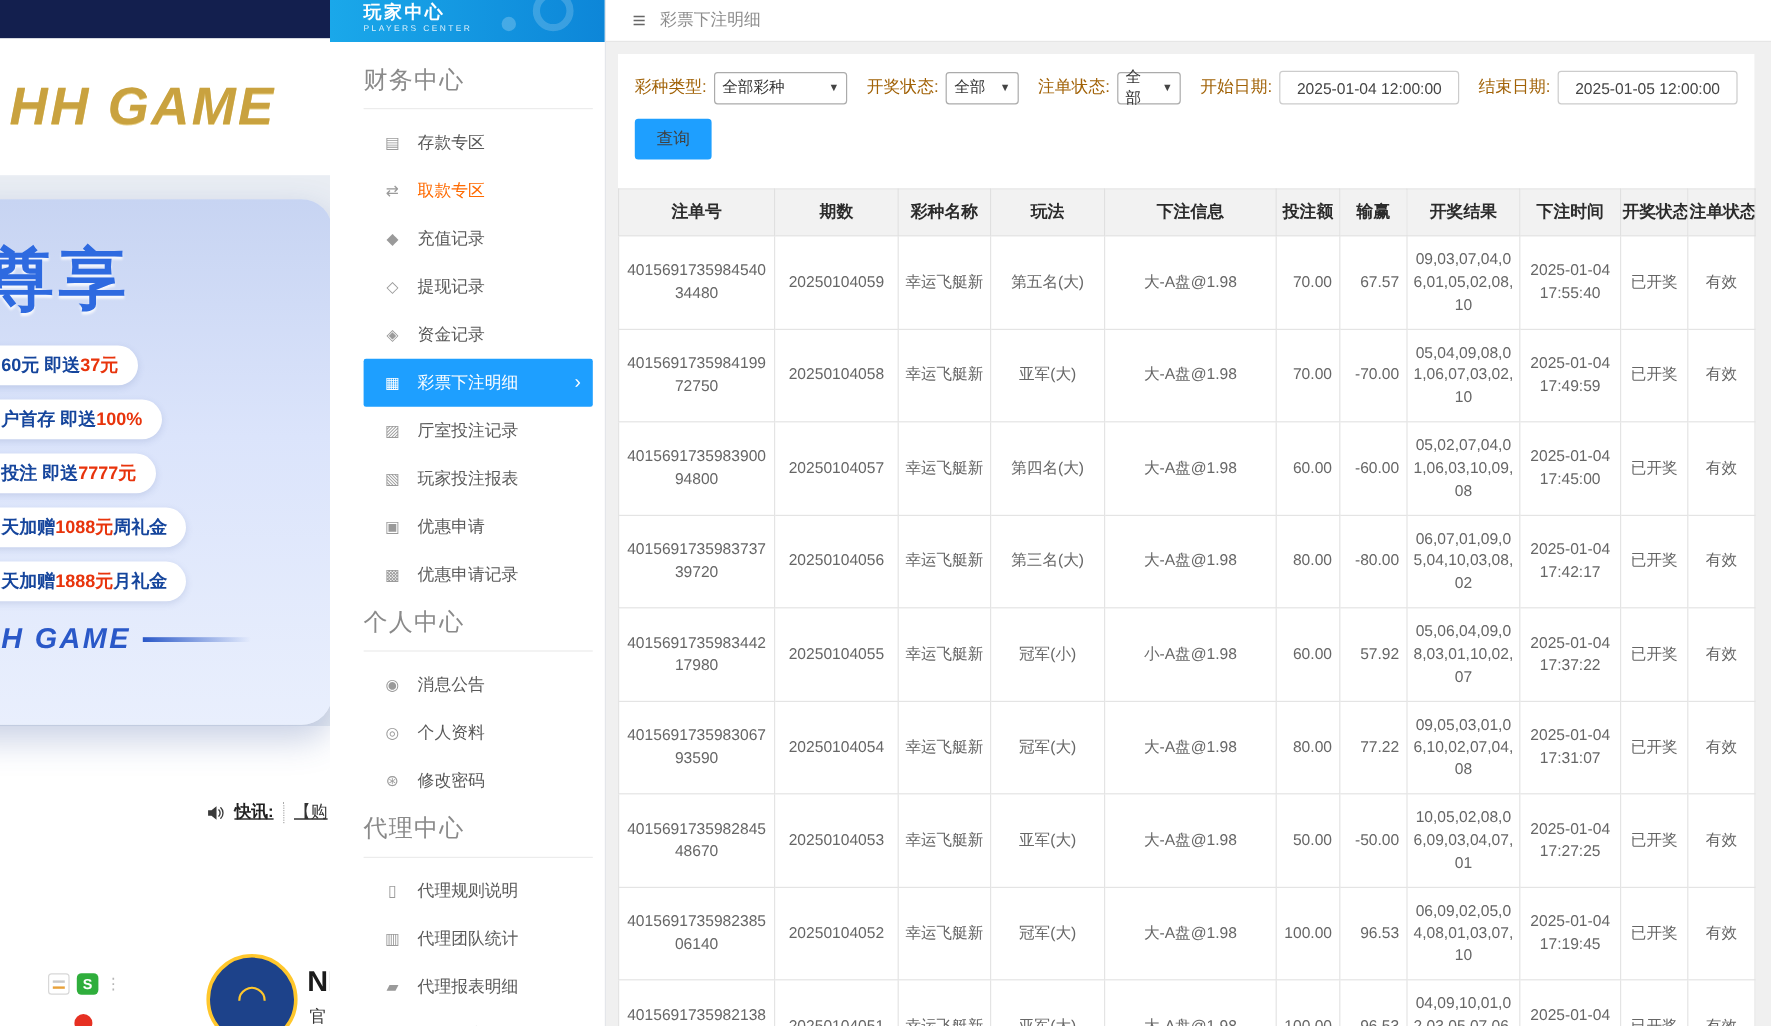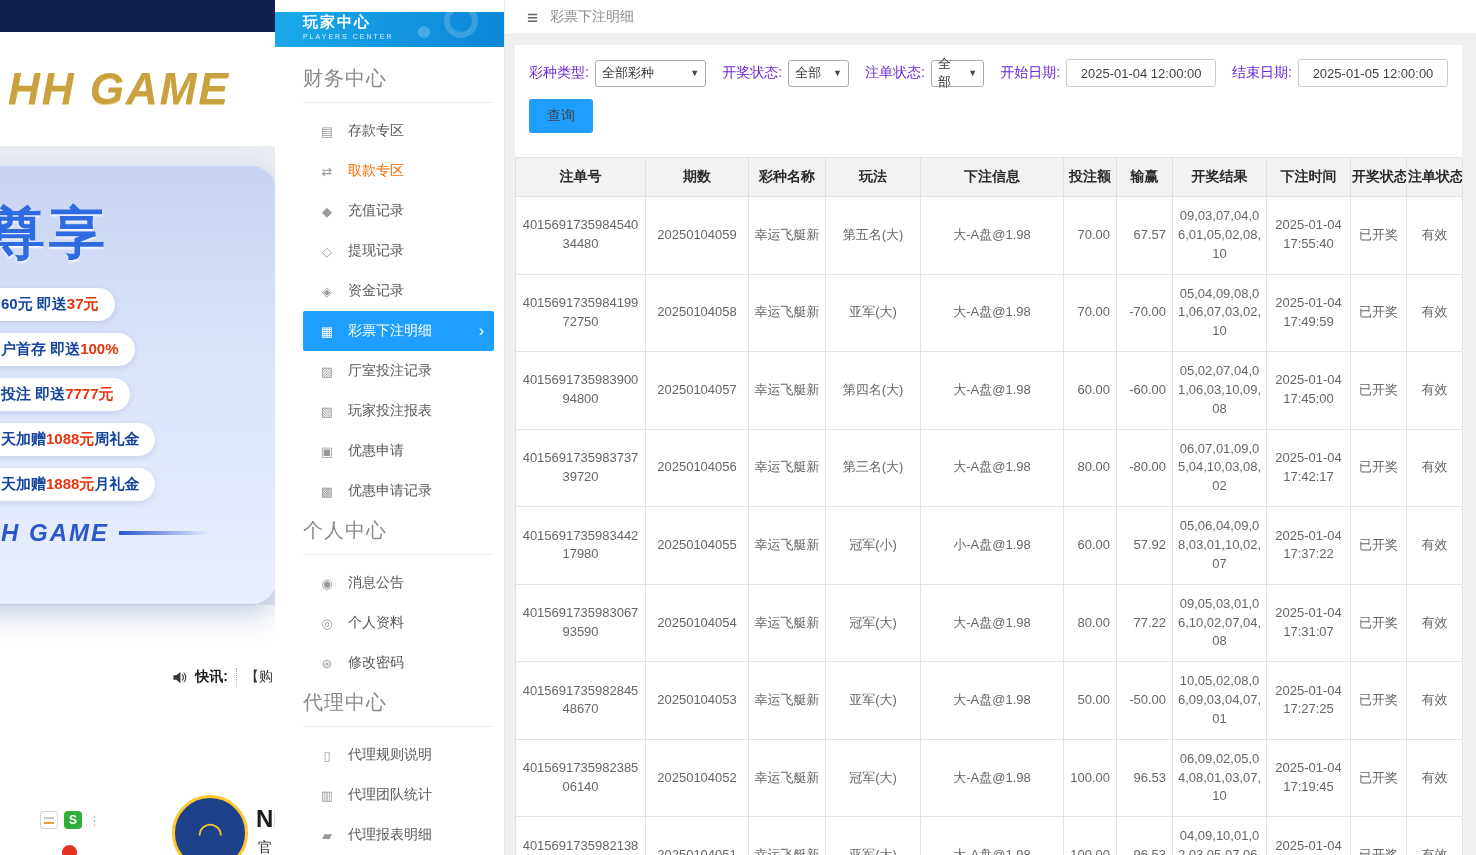--- a/index.html
+++ b/index.html
@@ -18,40 +18,40 @@
   .promo-title { font-size:56px; font-weight:bold; color:#2e6ae0; letter-spacing:4px; text-shadow:0 2px 2px rgba(255,255,255,.8); margin-left:-12px; }
   .badge-list { margin-top:16px; }
   .badge { width:fit-content; background:#fff; border-radius:17px; padding:7px 16px 7px 26px; margin:0 0 12px -26px;
       box-shadow:0 2px 6px rgba(80,100,160,.18); font-size:15px; font-weight:bold; white-space:nowrap; }
   .b-pre { color:#15459c; }
   .b-em { color:#e8340c;margin-top:39px; }
   .promo-brand { display:flex; align-items:center; margin-top:18px; }
   .promo-brand-text { font-size:24px; font-weight:bold; font-style:italic; color:#2a58c8; letter-spacing:2px; }
   .brand-line { display:inline-block; width:90px; height:4px; margin-left:10px; background:linear-gradient(90deg,#2a58c8,rgba(42,88,200,0)); }
   .site-bottom { position:absolute; left:0; top:605px; right:0; bottom:0; background:#fff; }
-  .ticker { position:absolute; left:0; top:660px; width:275px; height:34px; background:#fff; display:flex; align-items:center; justify-content:flex-end; gap:8px; padding-right:2px; }
+  .ticker { position:absolute; left:0; top:660px; width:275px; height:34px; background:#fff; display:flex; align-items:center; justify-content:flex-end; gap:8px; padding-right:2px;text-decoration:underline; }
   .tick-label { font-size:14px; font-weight:bold; color:#222; }
   .tick-text { font-size:14px; color:#333; border-left:1px dotted #aaa; padding-left:8px; }
   .mini-icons { position:absolute; left:40px; bottom:26px; display:flex; align-items:center; gap:6px; }
   .icon-note { width:18px; height:18px; background:#fff; border:1px solid #d8d8d8; border-radius:3px;
       background-image:linear-gradient(#c9c9c9,#c9c9c9),linear-gradient(#e8a13a,#e8a13a);
       background-size:10px 2px,10px 2px; background-position:3px 5px,3px 10px; background-repeat:no-repeat; }
   .icon-s { width:18px; height:18px; background:#2fae3c; border-radius:4px; color:#fff; font-weight:bold; font-size:12px; display:flex; align-items:center; justify-content:center; }
   .icon-dots { color:#b5b5b5; font-size:13px; }
   .red-pin { position:absolute; left:62px; bottom:-5px; width:15px; height:15px; background:#e63022; border-radius:50%; }
   .team-row { position:absolute; left:0; bottom:0; width:275px; height:80px; }
   .team-circle { position:absolute; left:172px; bottom:-16px; width:76px; height:76px; border-radius:50%;
       background:#1d428a; border:3px solid #ffc72c; display:flex; align-items:center; justify-content:center; }
   .team-arc { color:#ffc72c; font-size:30px; line-height:1; }
   .team-name { position:absolute; left:256px; bottom:22px; font-size:24px; font-weight:bold; color:#1b1b1b; }
   .team-sub { position:absolute; left:258px; bottom:-2px; font-size:14px; color:#333; }
 
   
   .sidebar { width:230px; flex:none; background:#fff; border-right:1px solid #e4e6ea; box-shadow:2px 0 6px rgba(0,0,0,.06); overflow:hidden; }
-  .sb-header { position:relative; height:35px; background:linear-gradient(90deg,#1aa8ea,#0d86d8); color:#fff; padding:1px 0 0 28px; overflow:hidden;margin-top:12px; }
+  .sb-header { position:relative; height:35px; background:linear-gradient(90deg,#1aa8ea,#0d86d8); color:#fff; padding:1px 0 0 28px; overflow:hidden; }
   .sb-title { font-size:15px; font-weight:bold; letter-spacing:2px; }
   .sb-sub { font-size:7px; letter-spacing:2px; opacity:.85; margin-top:1px; }
   .bubble1 { position:absolute; right:26px; top:-8px; width:34px; height:34px; border:6px solid rgba(255,255,255,.18); border-radius:50%; }
   .bubble2 { position:absolute; right:74px; top:14px; width:12px; height:12px; background:rgba(255,255,255,.22); border-radius:50%; }
   .menu { padding:12px 10px 0 28px; }
   .menu-sec { font-size:20px; color:#8a8a8a; padding:6px 0 10px; border-bottom:1px solid #ececec; margin-bottom:8px; letter-spacing:1px; }
   .menu-item { display:flex; align-items:center; height:40px; padding:0 10px 0 16px; gap:13px; color:#595959; font-size:14px; cursor:pointer; border-radius:2px; }
   .mi-icon { width:16px; text-align:center; color:#9a9a9a; font-size:13px; flex:none; }
   .mi-label { flex:1; white-space:nowrap; }
   .menu-item.accent .mi-label { color:#ff6a00; }
@@ -60,21 +60,21 @@
   .chev { color:#fff; font-size:16px; }
 
   
   .main { flex:1; display:flex; flex-direction:column; background:#f0f0f0; overflow:hidden; }
   .topbar { height:35px; background:#fff; border-bottom:1px solid #e6e6e6; display:flex; align-items:center; gap:12px; padding-left:22px; flex:none; }
   .burger { font-size:19px; color:#666; cursor:pointer; line-height:1; }
   .page-title { font-size:14px; color:#8c8c8c; }
   .content { flex:1; padding:10px 14px 0 10px; overflow:hidden; }
   .panel { background:#fff; height:100%; padding-top:14px; }
   .filters { display:flex; align-items:center; flex-wrap:nowrap; gap:6px; padding:0 14px; }
-  .f-label { font-size:14px; color:#6d28d9; margin-left:10px; white-space:nowrap;text-align:right; }
+  .f-label { font-size:14px; color:#a16207; margin-left:10px; white-space:nowrap;text-align:right; }
   .f-label:first-child { margin-left:0; }
   .sel { display:inline-flex; align-items:center; justify-content:space-between; border:1px solid #ababab; border-radius:3px; background:#fff; height:27px; padding:0 6px; font-size:13px; color:#333; gap:8px; cursor:pointer; }
   .sel-lg { width:118px; } .sel-sm { width:64px; } .sel-xs { width:56px; }
   .arr { font-size:9px; color:#444; }
   .date-input { height:28px; border:1px solid #ccc; border-radius:3px; padding:0 8px; font-size:13px; color:#444; width:150px; font-family:Liberation Sans, sans-serif;text-align:center; }
   .query-row { padding:12px 14px 0; }
   .query-btn { background:#1e9fff; color:#404040; border:none; border-radius:3px; padding:8px 18px; font-size:14px; cursor:pointer; font-family:inherit; }
   .grid { width:100%; border-collapse:collapse; table-layout:fixed; margin-top:24px; }
   .grid th { background:#f2f2f2; border:1px solid #e0e0e0; font-size:14px; font-weight:bold; color:#2b2b2b; padding:10px 1px; text-align:center; white-space:nowrap; overflow:hidden; }
   .grid td { border:1px solid #e4e4e4; font-size:13px; color:#666; padding:10px 4px; text-align:center; vertical-align:middle; line-height:1.45; background:#fff; }

